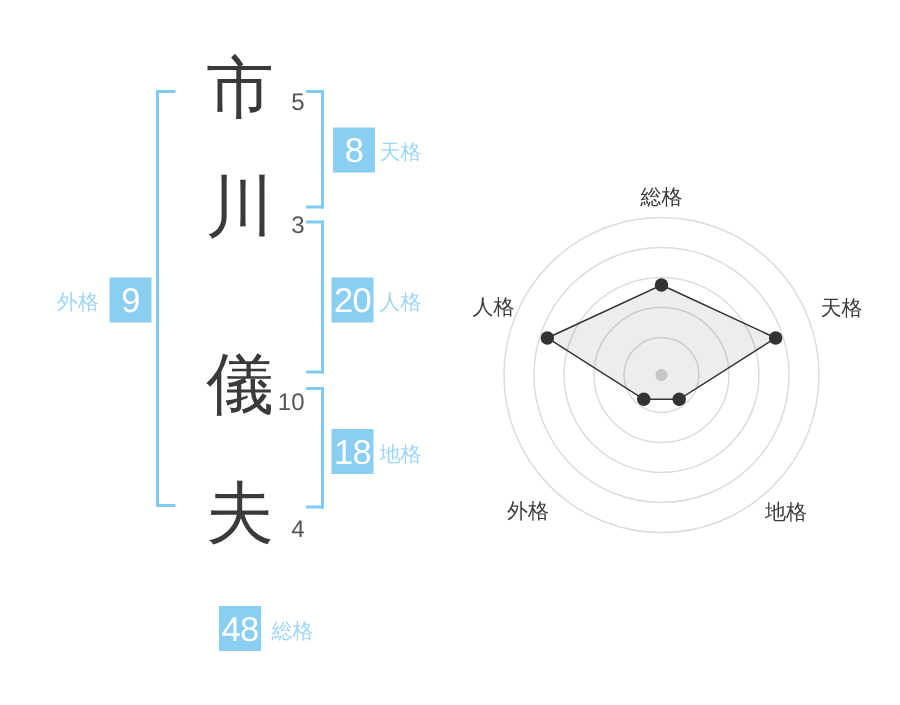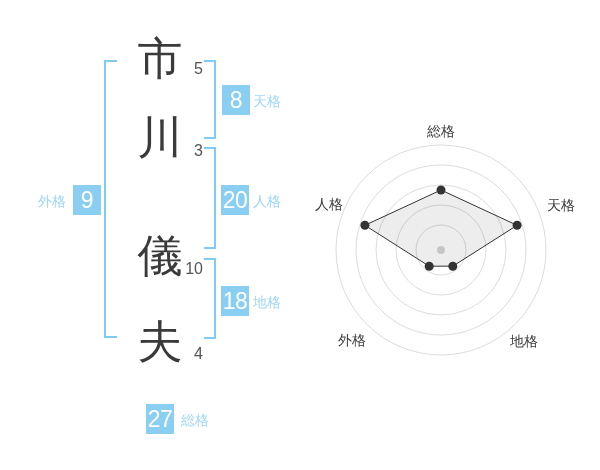--- a/index.html
+++ b/index.html
@@ -69,21 +69,21 @@
 
 <div class="abs chip" style="left:221px;top:185px">20</div>
 <div class="abs blue-label" style="left:253px;top:194px">人格</div>
 
 <div class="abs chip" style="left:221px;top:286px">18</div>
 <div class="abs blue-label" style="left:253px;top:295px">地格</div>
 
 <div class="abs blue-label label-right-align" style="left:38px;top:194px">外格</div>
 <div class="abs chip" style="left:73px;top:185px">9</div>
 
-<div class="abs chip" style="left:146px;top:404px">27</div>
+<div class="abs chip" style="left:146px;top:404px">48</div>
 <div class="abs blue-label" style="left:181px;top:413px">総格</div>
 
 <svg id="radar-svg" width="600" height="470" viewBox="0 0 600 470">
     <circle cx="441" cy="250" r="25" fill="none" stroke="#DCDCDC" stroke-width="1"></circle>
     <circle cx="441" cy="250" r="45" fill="none" stroke="#DCDCDC" stroke-width="1"></circle>
     <circle cx="441" cy="250" r="65" fill="none" stroke="#DCDCDC" stroke-width="1"></circle>
     <circle cx="441" cy="250" r="85" fill="none" stroke="#DCDCDC" stroke-width="1"></circle>
     <circle cx="441" cy="250" r="105" fill="none" stroke="#DCDCDC" stroke-width="1"></circle>
     <polygon points="441.0,190.0 517.1,225.3 452.8,266.2 429.2,266.2 364.9,225.3" fill="rgba(0,0,0,0.07)" stroke="#333333" stroke-width="1"></polygon>
     <circle cx="441.0" cy="190.0" r="4.5" fill="#333333"></circle>

